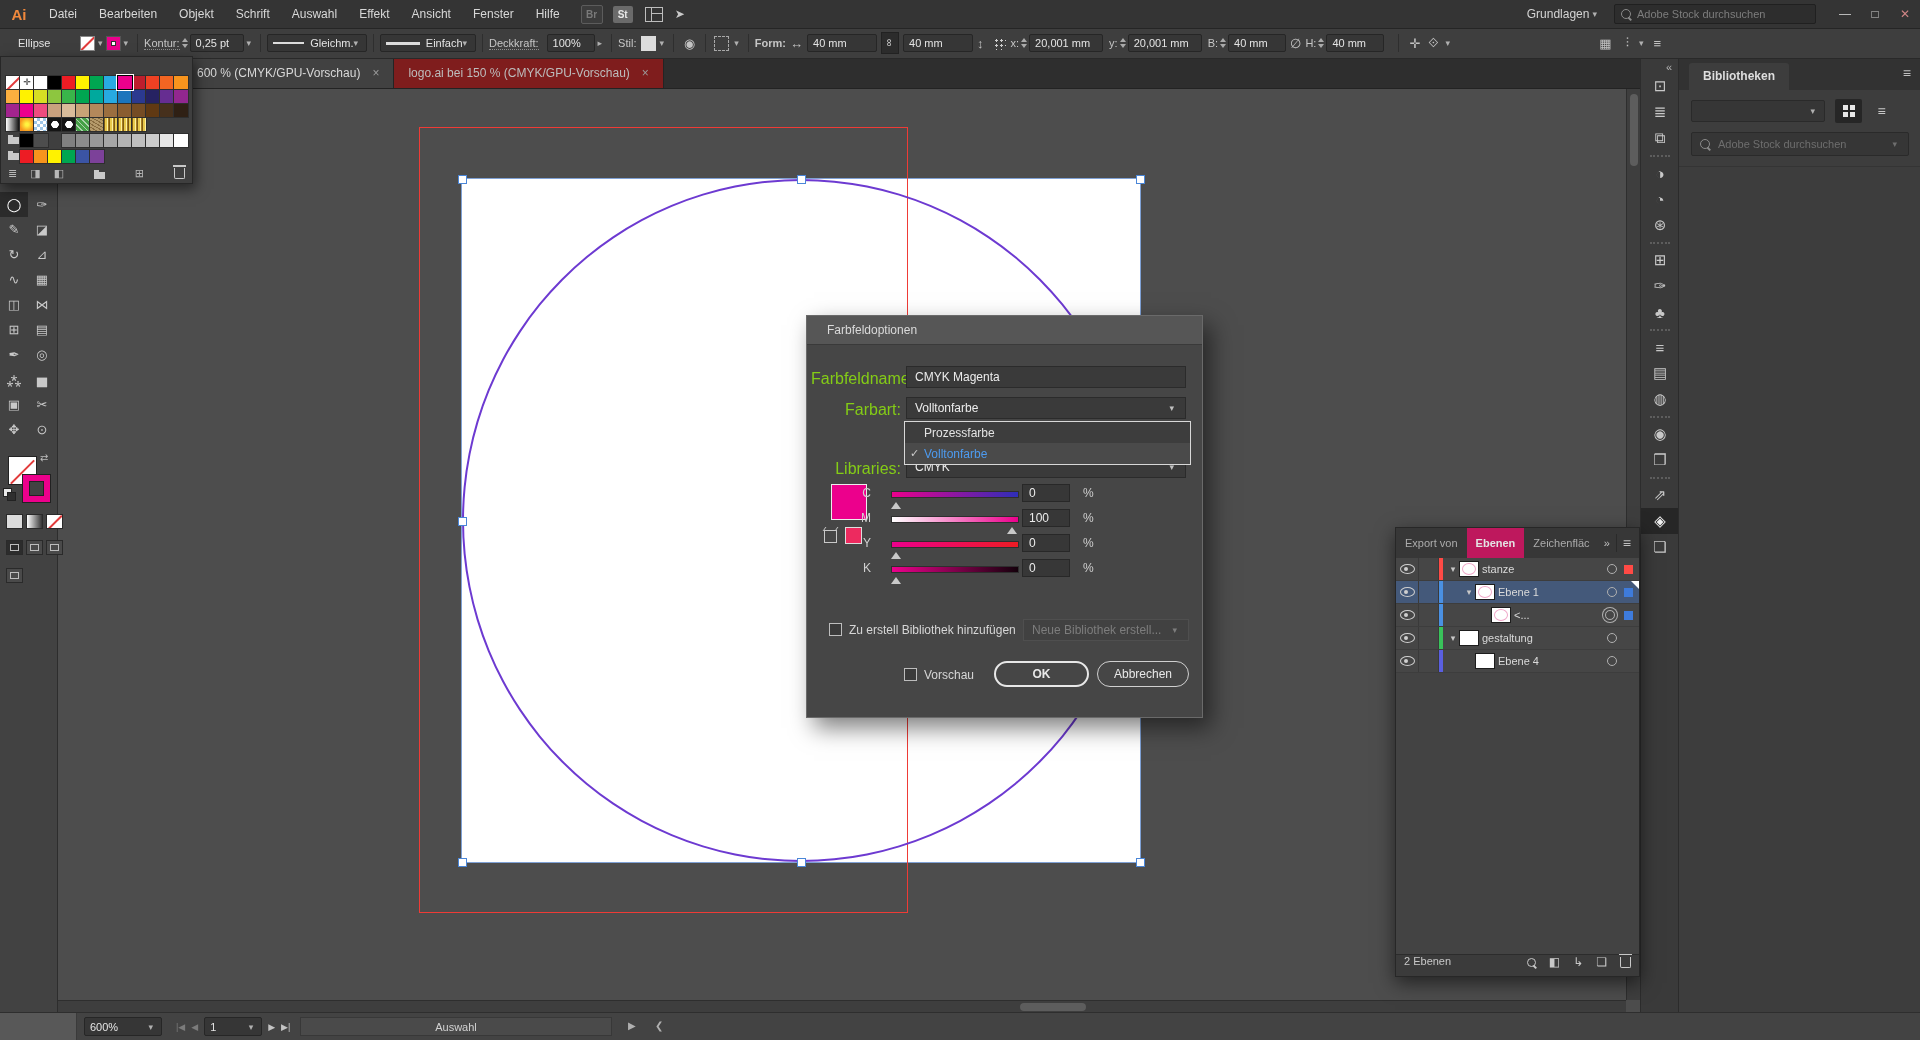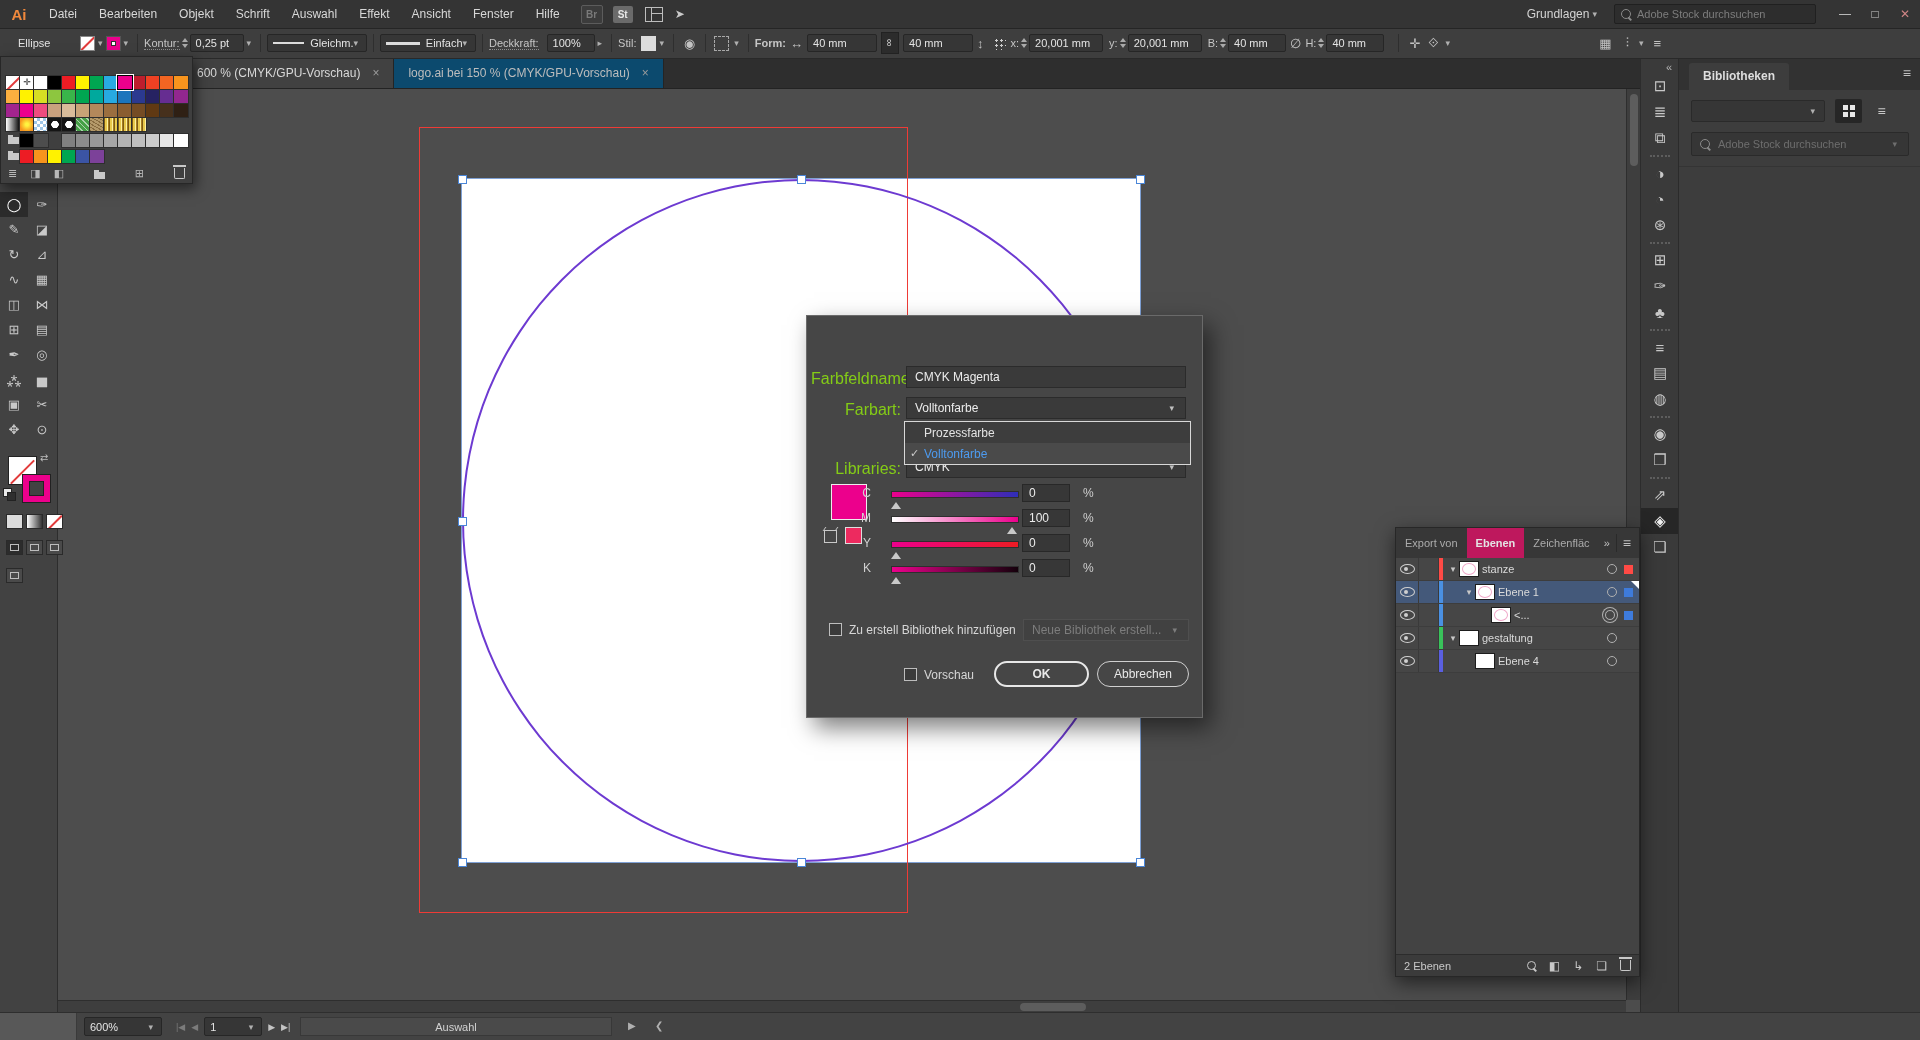--- a/index.html
+++ b/index.html
@@ -63,21 +63,21 @@
   #dotted-sq{width:13px;height:13px;border:1px dashed #a8a8a8;margin:0 2px;flex:none;}
   #cb-right{margin-left:auto;display:flex;align-items:center;margin-right:252px;}
   #cb-right .cb-icon{margin:0 7px;}
 
   
   #tab-bar{left:57px;top:58px;width:1583px;height:30px;background:#2e2e2e;border-bottom:1px solid #232323;
            display:flex;z-index:5;}
   .doc-tab{display:flex;align-items:center;padding:0 14px;font-size:12px;border-right:1px solid #242424;height:30px;box-sizing:border-box;}
   .doc-tab .x{margin-left:12px;color:#9b9b9b;font-size:12px;}
   .tab-active{background:#414141;color:#d8d8d8;padding-left:140px;}
-  .tab-inactive{background:#0c4a6e;color:#bdbdbd;}
+  .tab-inactive{background:#7f1d1d;color:#bdbdbd;}
 
   
   #left-toolbar{left:0;top:58px;width:57px;height:954px;background:#424242;border-right:1px solid #2d2d2d;z-index:6;}
   #tools-grid{position:absolute;left:0;top:134px;width:56px;display:flex;flex-wrap:wrap;}
   .tool-cell{width:28px;height:25px;display:flex;align-items:center;justify-content:center;
              color:#c9c9c9;font-size:13px;}
   .tool-sel{background:#2b2b2b;color:#ffffff;}
   #fs-block{position:absolute;left:0;top:392px;width:57px;height:62px;}
   #fill-chip{position:absolute;left:8px;top:6px;width:27px;height:27px;background:#fff;border:1px solid #222;overflow:hidden;}
   .chip-none2{position:relative;width:100%;height:100%;display:block;}
@@ -168,21 +168,21 @@
   .lp-bar{width:4px;align-self:stretch;flex:none;}
   .lp-exp{width:12px;font-size:9px;color:#c8c8c8;text-align:center;flex:none;}
   .lp-thumb{width:20px;height:16px;background:#fff;border:1px solid #1d1d1d;flex:none;position:relative;box-sizing:border-box;}
   .lp-thumb.tcircle::after{content:"";position:absolute;left:2px;top:1px;right:2px;bottom:1px;border:1px solid #f0a6c8;border-radius:50%;}
   .lp-name{margin-left:3px;font-size:11px;color:#dadada;white-space:nowrap;}
   .lp-right{margin-left:auto;display:flex;align-items:center;margin-right:6px;gap:7px;}
   .lp-target{width:8px;height:8px;border:1px solid #b0b0b0;border-radius:50%;}
   .lp-target.double{box-shadow:0 0 0 2px #464646,0 0 0 3px #b0b0b0;margin:2px;}
   .lp-selsq{width:9px;height:9px;}
   #lp-bottom{position:absolute;left:0;bottom:0;width:100%;height:22px;background:#3b3b3b;border-top:1px solid #2c2c2c;
-             display:flex;align-items:center;box-sizing:border-box;padding:0 8px;}
+             display:flex;align-items:flex-start;box-sizing:border-box;padding:0 8px;}
   #lp-count{font-size:11px;color:#c8c8c8;}
   #lp-actions{margin-left:auto;display:flex;align-items:center;gap:13px;color:#c8c8c8;font-size:12px;}
   .trash-icon{width:9px;height:10px;border:1px solid #c8c8c8;border-top:none;border-radius:0 0 2px 2px;position:relative;display:inline-block;}
   .trash-icon::before{content:"";position:absolute;top:-3px;left:-2px;right:-2px;height:1.5px;background:#c8c8c8;}
   .mag2{width:7px;height:7px;border:1.5px solid #c8c8c8;border-radius:50%;position:relative;display:inline-block;}
   .mag2::after{content:"";position:absolute;width:4px;height:1.5px;background:#c8c8c8;transform:rotate(45deg);left:5px;top:7px;}
 
   
   #swatches-popup{left:0;top:56px;width:193px;height:128px;background:#3f3f3f;border:1px solid #272727;
                   box-shadow:3px 5px 12px rgba(0,0,0,.5);z-index:60;box-sizing:border-box;}
@@ -728,20 +728,23 @@
         <span>≣</span>
         <span>◨</span>
         <span>◧</span>
         <span class="folder-icon"></span>
         <span>⊞</span>
         <span class="trash-icon spacer"></span>
       </div>
   </div>
 
   <div id="dialog" class="abs">
+    <div id="dlg-title">
+        <span>Farbfeldoptionen</span>
+      </div>
     <span class="dlg-label" style="left:4px;top:54px">Farbfeldname:</span>
     <div class="dlg-input" style="left:99px;top:50px;width:280px;height:22px">
         <span>CMYK Magenta</span>
       </div>
     <span class="dlg-label" style="left:4px;top:85px">Farbart:</span>
     <div class="dlg-input dlg-select" style="left:99px;top:81px;width:280px;height:22px">
       <span>Volltonfarbe</span>
       <span class="chev">▾</span>
     </div>
     <div id="dlg-list">

